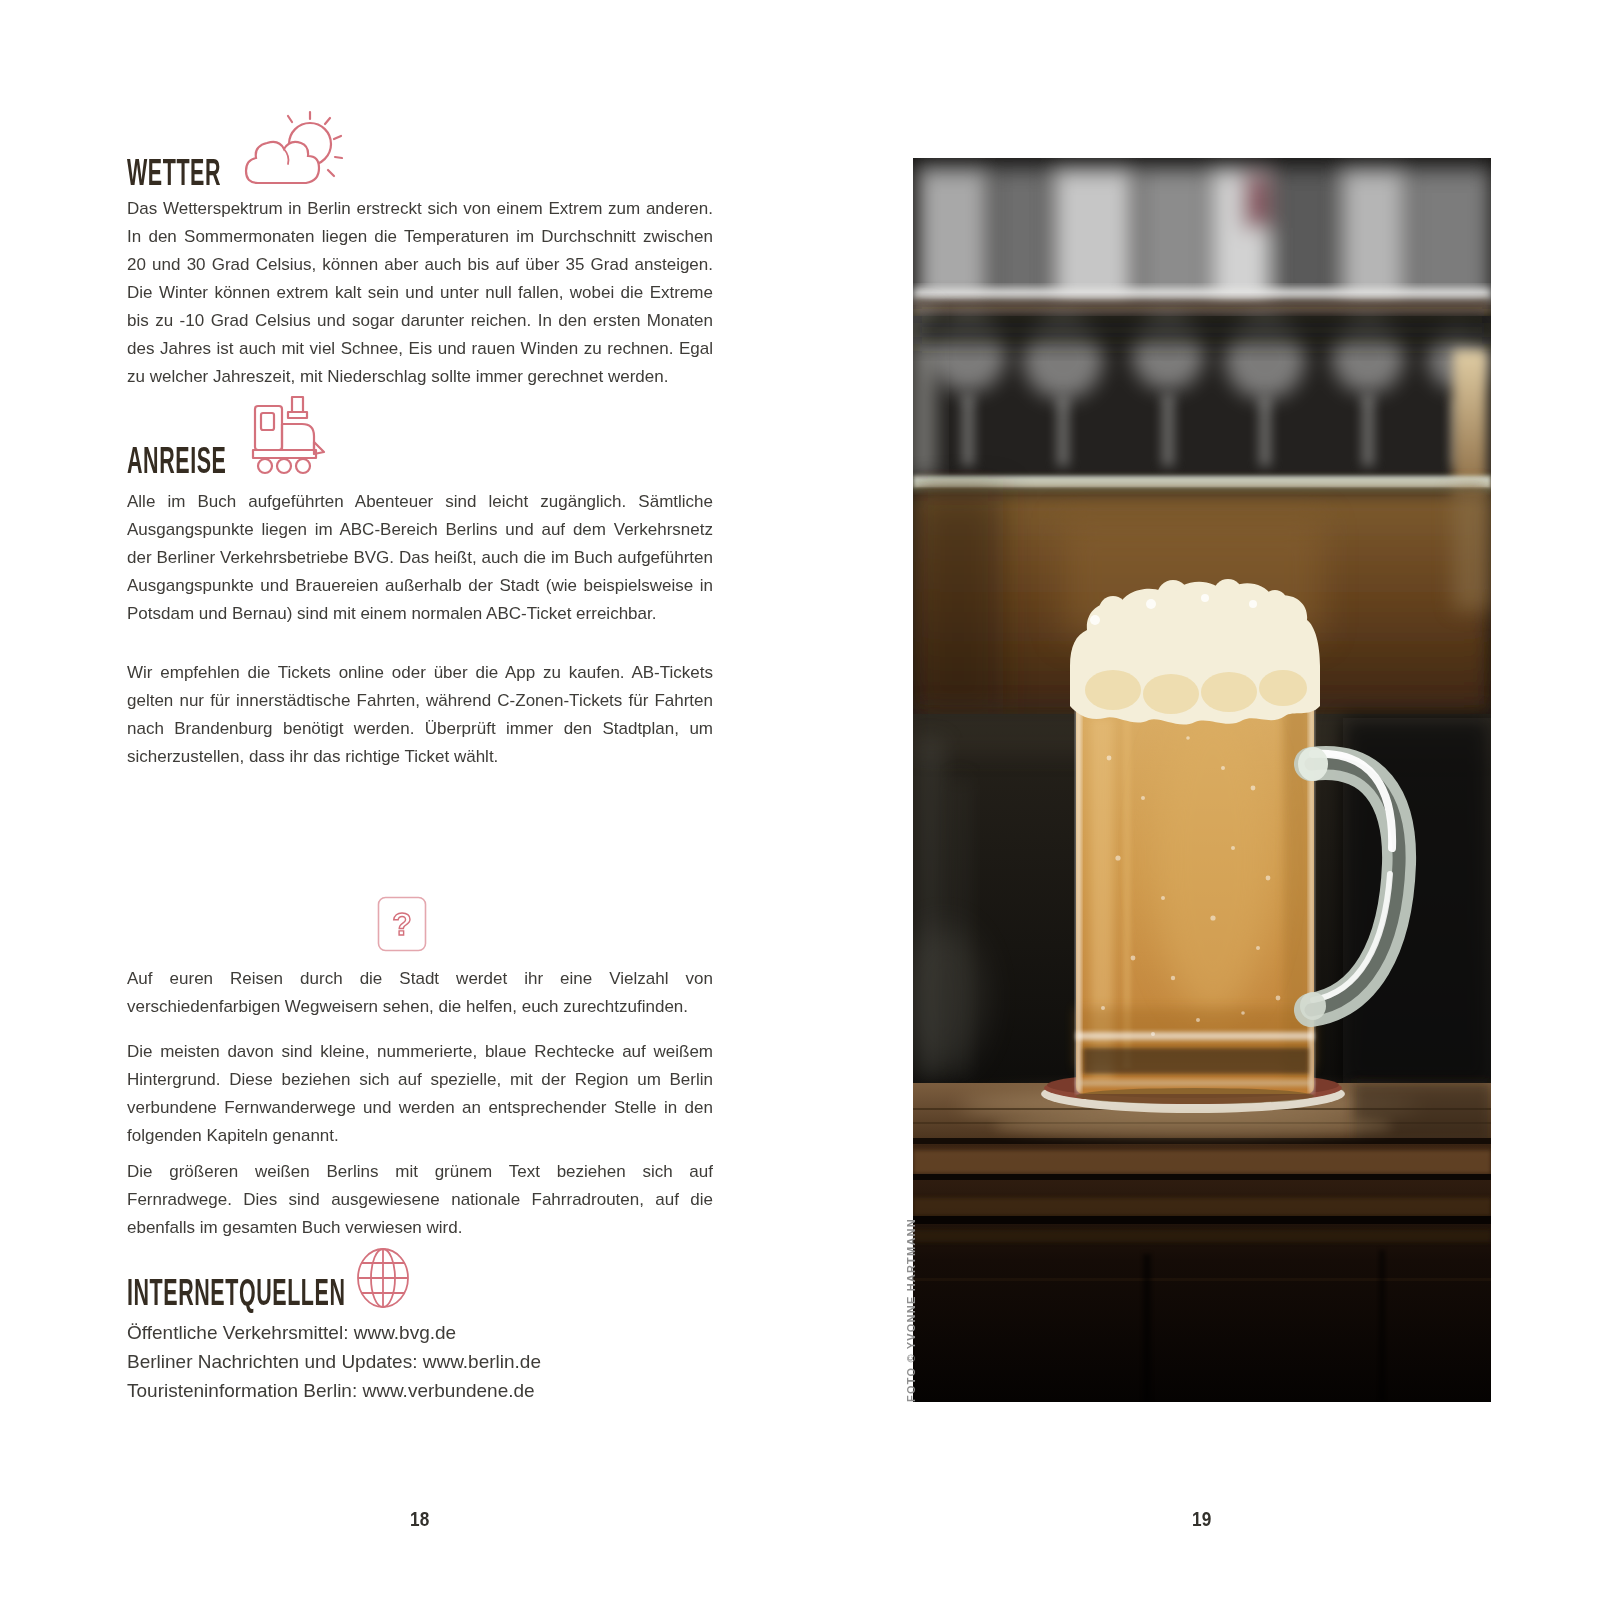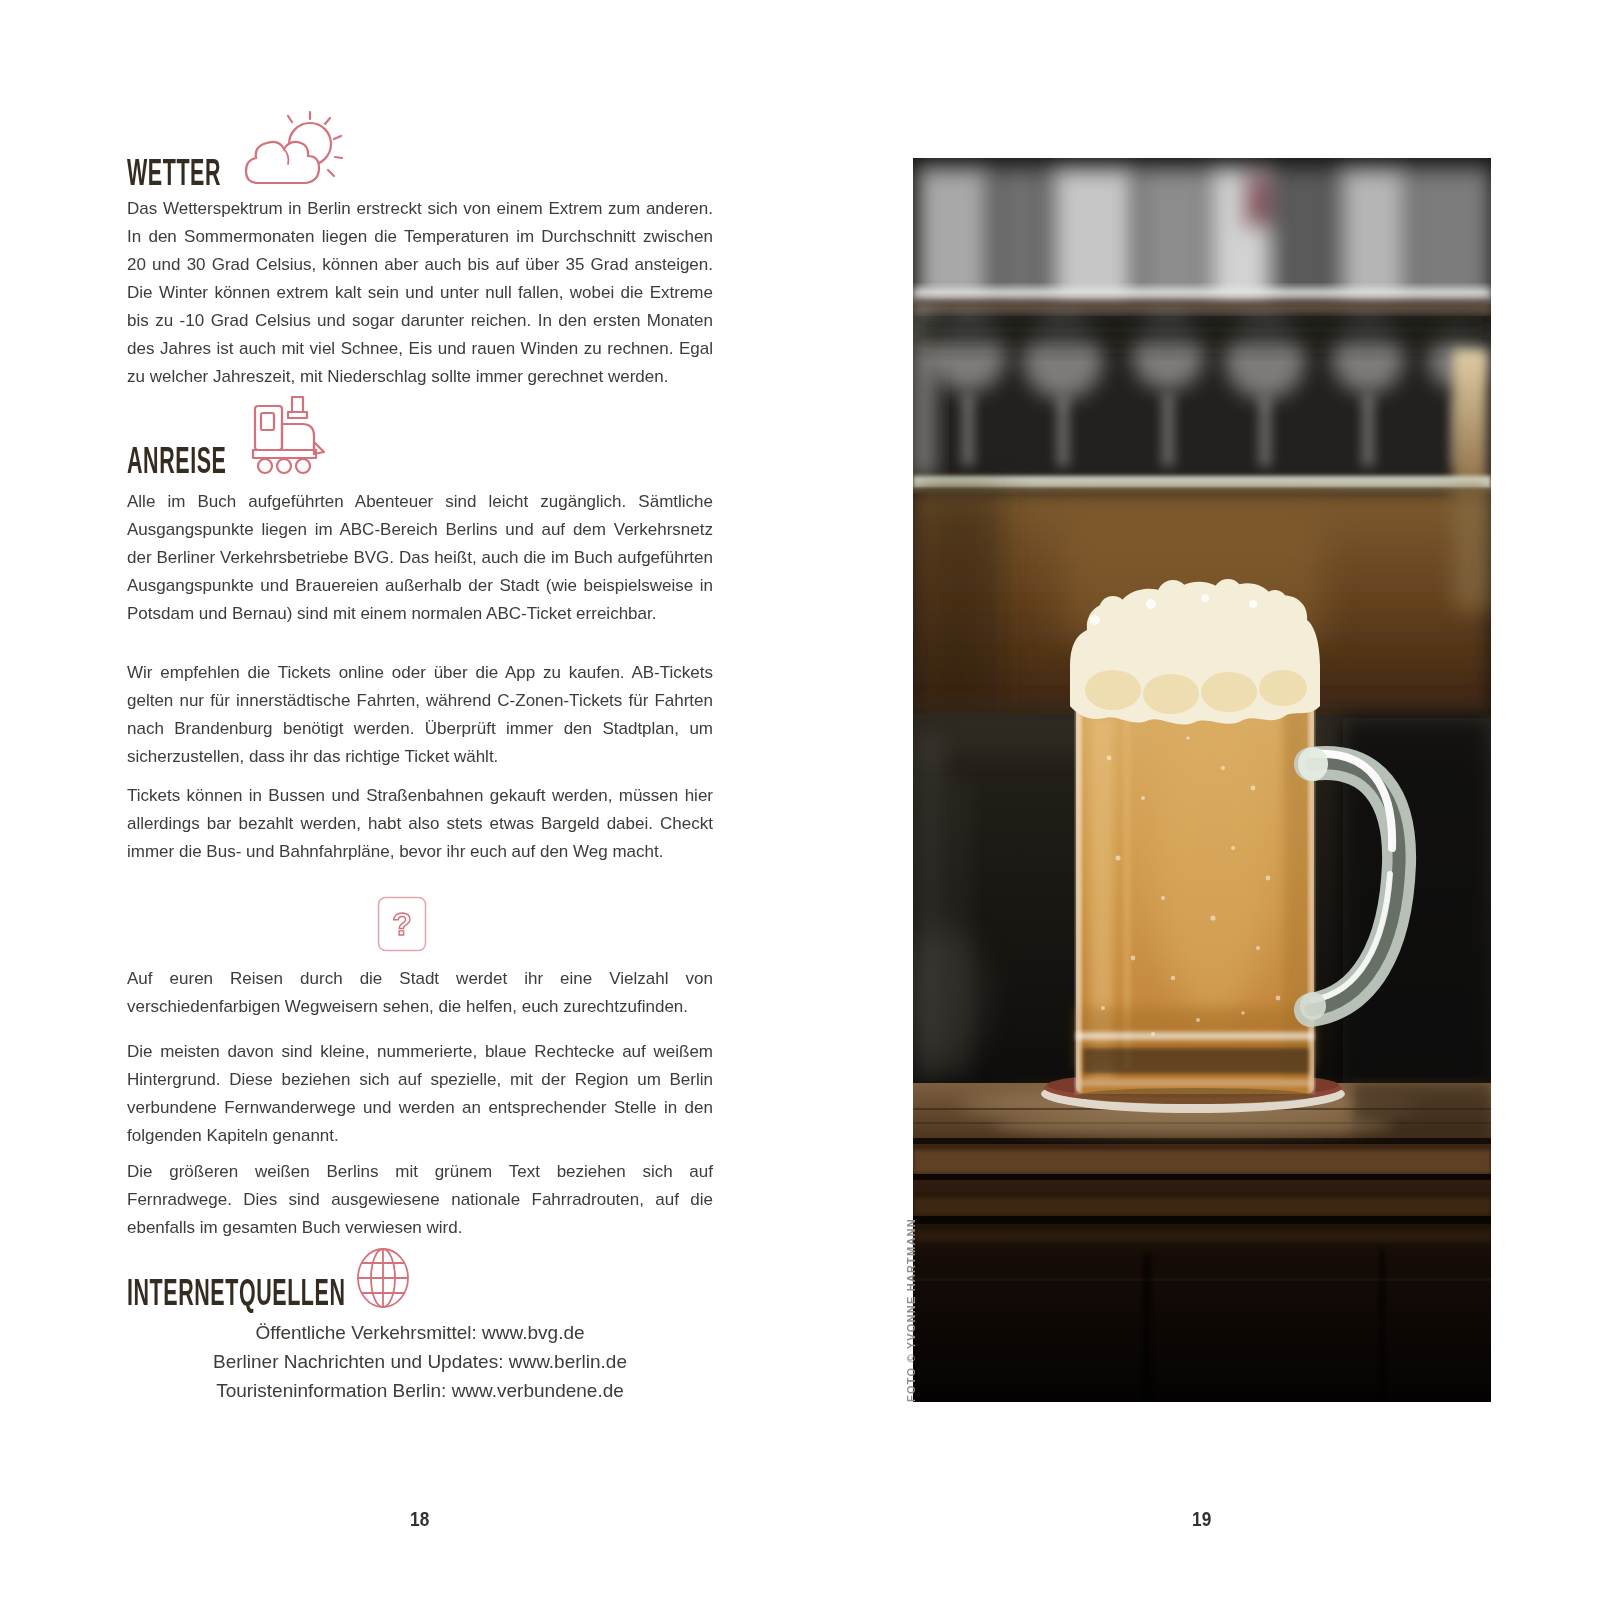--- a/index.html
+++ b/index.html
@@ -11,21 +11,21 @@
   .page{position:absolute;inset:0;border-radius:27px;}
   .heading{
     position:absolute;left:127px;margin:0;color:#352c21;
     font-weight:700;font-size:37px;line-height:40px;white-space:nowrap;
   }
   .heading span{display:inline-block;transform:scaleX(0.58);transform-origin:0 50%;letter-spacing:1px;}
   .para{
     position:absolute;left:127px;width:586px;margin:0;
     font-size:17px;line-height:28px;text-align:justify;color:#3e3c38;
   }
-  .links-block{position:absolute;left:127px;width:586px;font-size:19px;line-height:29px;color:#3e3c38;text-align:center;}
+  .links-block{position:absolute;left:127px;width:586px;font-size:19px;line-height:29px;color:#3e3c38;}
   .links-block div{white-space:nowrap;}
   .icon{position:absolute;}
   .icon svg{display:block;}
   .pagenum{
     position:absolute;top:1507px;font-size:21px;font-weight:700;color:#33312c;
     text-align:center;
   }
   .pagenum span{display:inline-block;transform:scaleX(0.82);}
   .pagenum.left{left:127px;width:586px;}
   .pagenum.right{left:913px;width:578px;}
@@ -68,21 +68,20 @@
       <path d="M36,30 L56,30 Q68,30 68,42 L68,56 L36,56 Z"></path>
       <path d="M68,48 L78,58 L68,60 Z"></path>
       <rect x="7" y="56" width="63" height="8"></rect>
       <circle cx="19" cy="72" r="7"></circle>
       <circle cx="38" cy="72" r="7"></circle>
       <circle cx="57" cy="72" r="7"></circle>
     </svg>
   </div>
   <p class="para" style="top:659px">Wir empfehlen die Tickets online oder über die App zu kaufen. AB-Tickets gelten nur für innerstädtische Fahrten, während C-Zonen-Tickets für Fahrten nach Brandenburg benötigt werden. Überprüft immer den Stadtplan, um sicherzustellen, dass ihr das richtige Ticket wählt.</p>
   <p class="para" style="top:488px">Alle im Buch aufgeführten Abenteuer sind leicht zugänglich. Sämtliche Ausgangspunkte liegen im ABC-Bereich Berlins und auf dem Verkehrsnetz der Berliner Verkehrsbetriebe BVG. Das heißt, auch die im Buch aufgeführten Ausgangspunkte und Brauereien außerhalb der Stadt (wie beispielsweise in Potsdam und Bernau) sind mit einem normalen ABC-Ticket erreichbar.</p>
-  <p class="para" style="top:782px">Tickets können in Bussen und Straßenbahnen gekauft werden, müssen hier allerdings bar bezahlt werden, habt also stets etwas Bargeld dabei. Checkt immer die Bus- und Bahnfahrpläne, bevor ihr euch auf den Weg macht.</p>
 
   <div class="icon" style="left:377px;top:896px">
     <svg width="50" height="56" viewBox="0 0 50 56" fill="none">
       <rect x="1.5" y="1.5" width="47" height="53" rx="7" stroke="#e4a7ae" stroke-width="1.6"></rect>
       <text x="25" y="39" text-anchor="middle" font-family="Liberation Sans, sans-serif" font-size="32" font-weight="700" fill="none" stroke="#d4717c" stroke-width="1.4">?</text>
     </svg>
   </div>
   <p class="para" style="top:965px">Auf euren Reisen durch die Stadt werdet ihr eine Vielzahl von verschiedenfarbigen Wegweisern sehen, die helfen, euch zurechtzufinden.</p>
   <p class="para" style="top:1038px">Die meisten davon sind kleine, nummerierte, blaue Rechtecke auf weißem Hintergrund. Diese beziehen sich auf spezielle, mit der Region um Berlin verbundene Fernwanderwege und werden an entsprechender Stelle in den folgenden Kapiteln genannt.</p>
   <p class="para" style="top:1158px">Die größeren weißen Berlins mit grünem Text beziehen sich auf Fernradwege. Dies sind ausgewiesene nationale Fahrradrouten, auf die ebenfalls im gesamten Buch verwiesen wird.</p>

